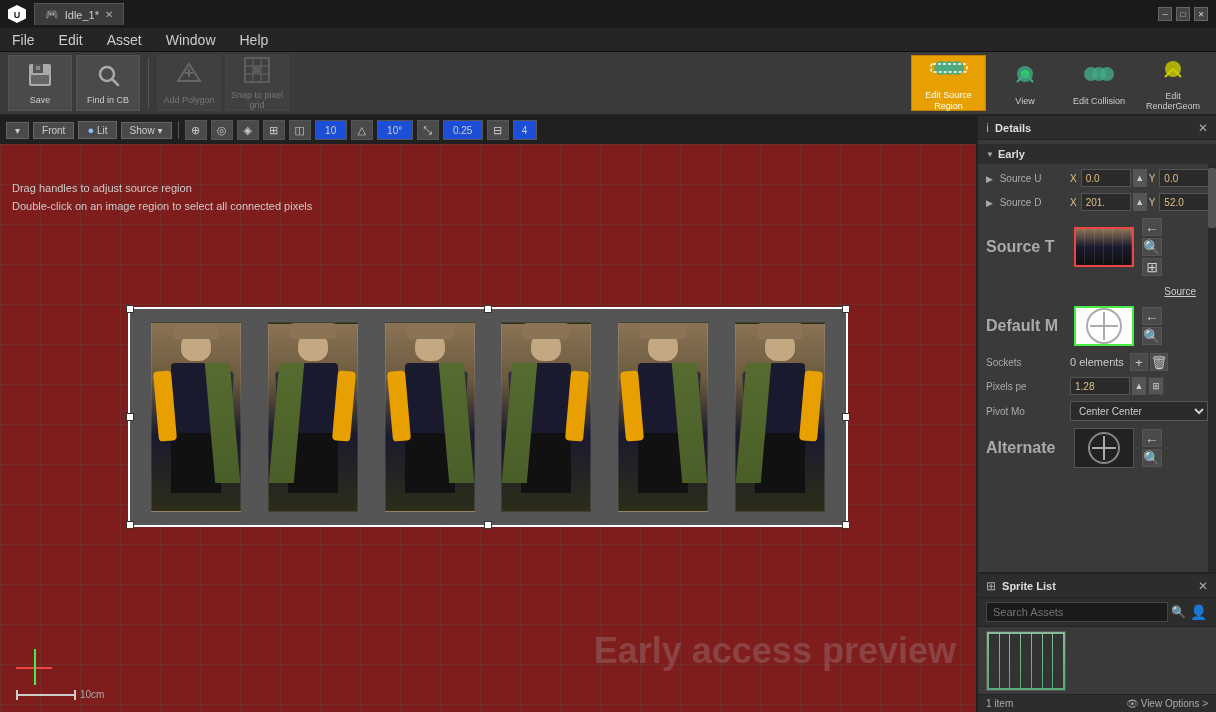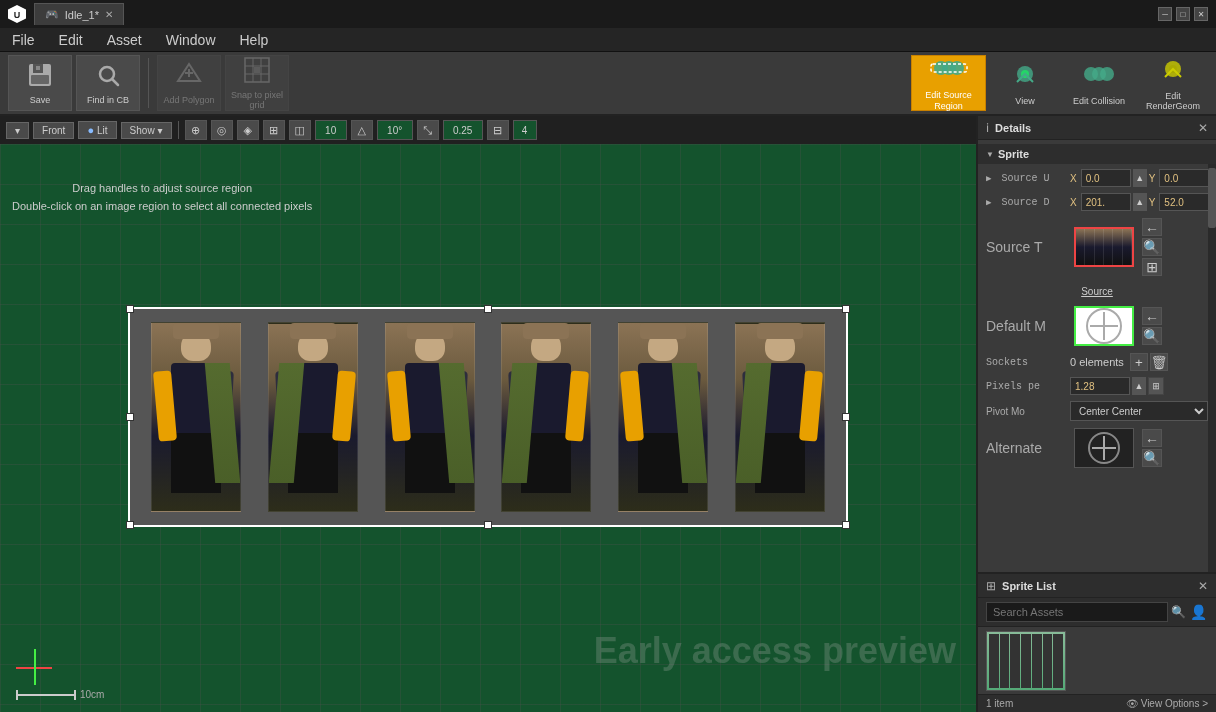--- a/index.html
+++ b/index.html
@@ -162,39 +162,38 @@
     .vp-icon-btn {
       width: 22px; height: 20px;
       background: #4a4a4a;
       border: 1px solid #555;
       display: flex; align-items: center; justify-content: center;
       cursor: pointer;
       font-size: 11px;
       color: #ccc;
     }
     .vp-number-input {
-      background: #14532d;
+      background: #1d4ed8;
       border: 1px solid #555;
       color: #ccc;
       width: 32px;
       height: 20px;
       text-align: center;
       font-size: 10px;
       padding: 0 2px;
     }
 
     
     #vp-content {
       position: absolute;
       top: 28px; left: 0; right: 0; bottom: 0;
-      background: #14532d;
+      background: #7f1d1d;
       display: flex;
       align-items: center;
       justify-content: center;
-      text-align: center;
     }
 
     
     #vp-grid {
       position: absolute;
       top: 0; left: 0; right: 0; bottom: 0;
       background-image:
         linear-gradient(rgba(80,80,80,0.3) 1px, transparent 1px),
         linear-gradient(90deg, rgba(80,80,80,0.3) 1px, transparent 1px);
       background-size: 40px 40px;
@@ -375,21 +374,20 @@
       align-items: center;
       padding: 3px 8px;
       gap: 4px;
       min-height: 22px;
     }
     .prop-label {
       color: #aaa;
       font-size: 10px;
       flex-shrink: 0;
       min-width: 80px;
-      font-family: Liberation Mono, monospace;
     }
     .prop-value {
       display: flex; align-items: center; gap: 2px; flex: 1;
     }
     .num-input {
       background: #2a2a2a;
       border: 1px solid #555;
       color: #e0c080;
       font-size: 10px;
       padding: 1px 4px;
@@ -419,21 +417,21 @@
       cursor: pointer;
     }
 
     
     .texture-row {
       display: flex;
       align-items: center;
       padding: 4px 8px;
       gap: 8px;
     }
-    .texture-label { color: #aaa; font-size: 14px; min-width: 80px; }
+    .texture-label { color: #aaa; font-size: 16px; min-width: 80px; font-weight: bold; }
     .texture-thumb {
       width: 60px; height: 40px;
       border: 2px solid #e44;
       background: #666;
       display: flex; align-items: center; justify-content: center;
       font-size: 8px; color: #ccc;
       overflow: hidden;
     }
     .texture-thumb-white {
       width: 60px; height: 40px;
@@ -860,21 +858,21 @@
       <span class="panel-header-close">✕</span>
     </div>
 
     <div id="details-panel">
 
       <div class="scrollbar-right">
         <div class="scrollbar-thumb-v"></div>
       </div>
 
       <div class="section-header">
-        <span>Sprite</span>
+        <span>Early</span>
       </div>
 
       <div class="prop-row">
         <span class="prop-label">
           <span class="prop-expand">▶</span>
           <span>Source U</span>
         </span>
         <div class="prop-value">
           <span class="coord-label">X</span>
           <input class="num-input" value="0.0" style="">
@@ -913,21 +911,21 @@
             <div class="sprite-strip-item"></div>
           </div>
         </div>
         <div class="texture-actions">
           <button class="tex-action-btn">←</button>
           <button class="tex-action-btn">🔍</button>
           <button class="tex-action-btn">⊞</button>
         </div>
       </div>
 
-      <div class="prop-row" style="justify-content:center; padding:2px 20px;text-decoration:underline;">
+      <div class="prop-row" style="justify-content:flex-end; padding:2px 20px;text-decoration:underline;">
         <span class="source-label">Source</span>
       </div>
 
       <div class="texture-row">
         <span class="texture-label">Default M</span>
         <div class="texture-thumb-white">
           <div class="circle-crosshair"></div>
         </div>
         <div class="texture-actions">
           <button class="tex-action-btn">←</button>

